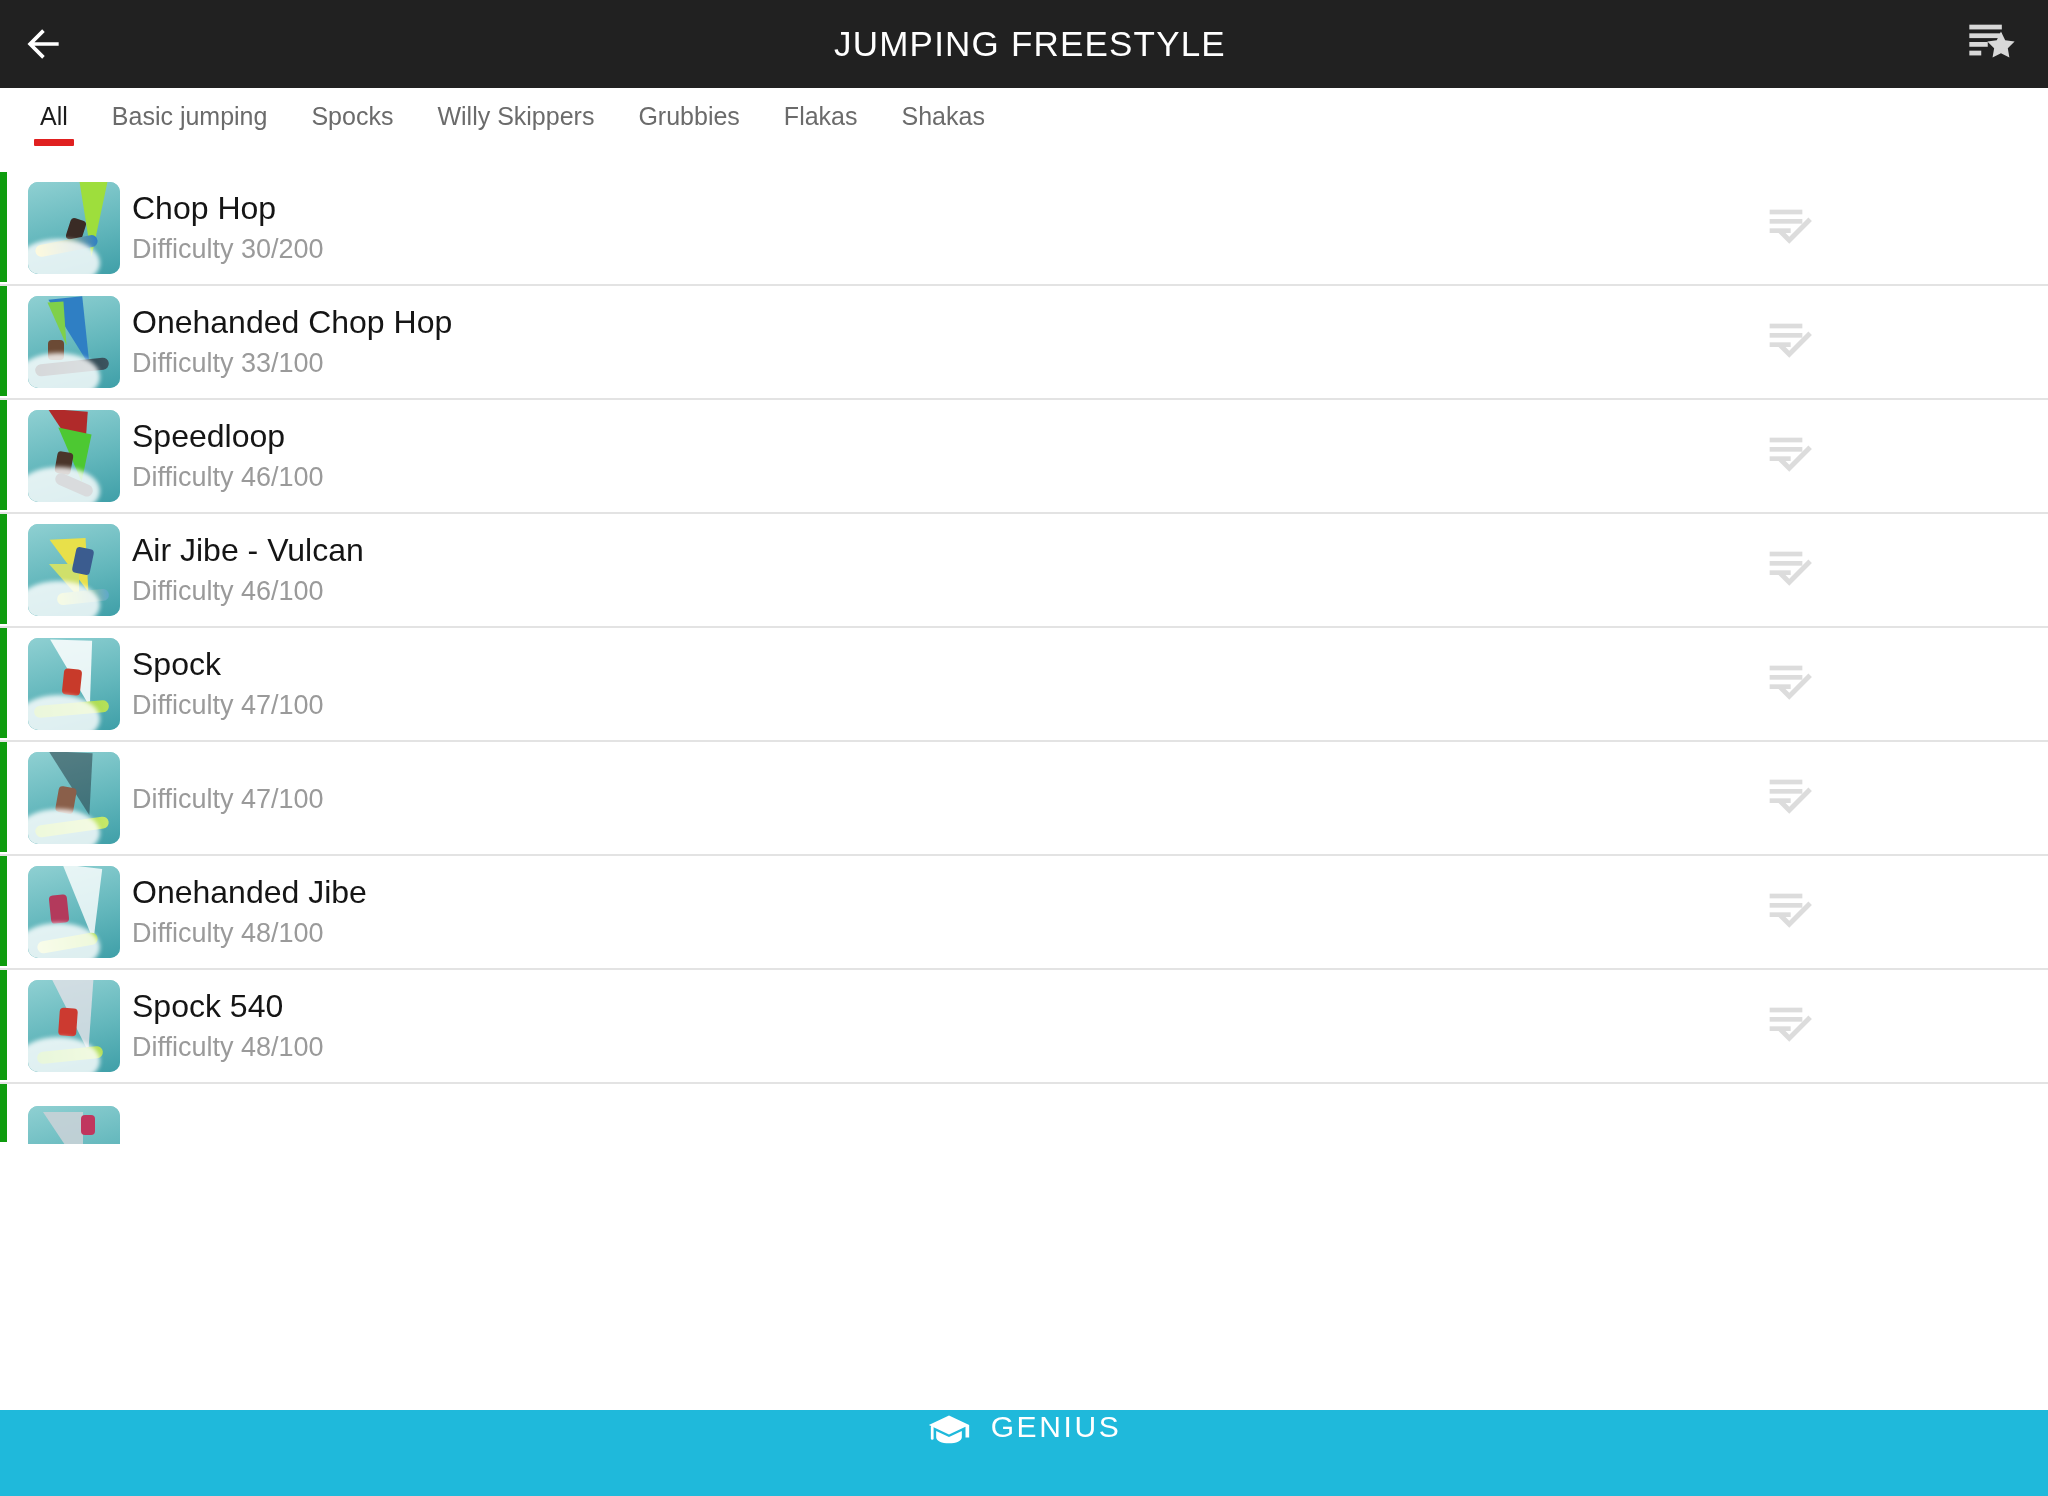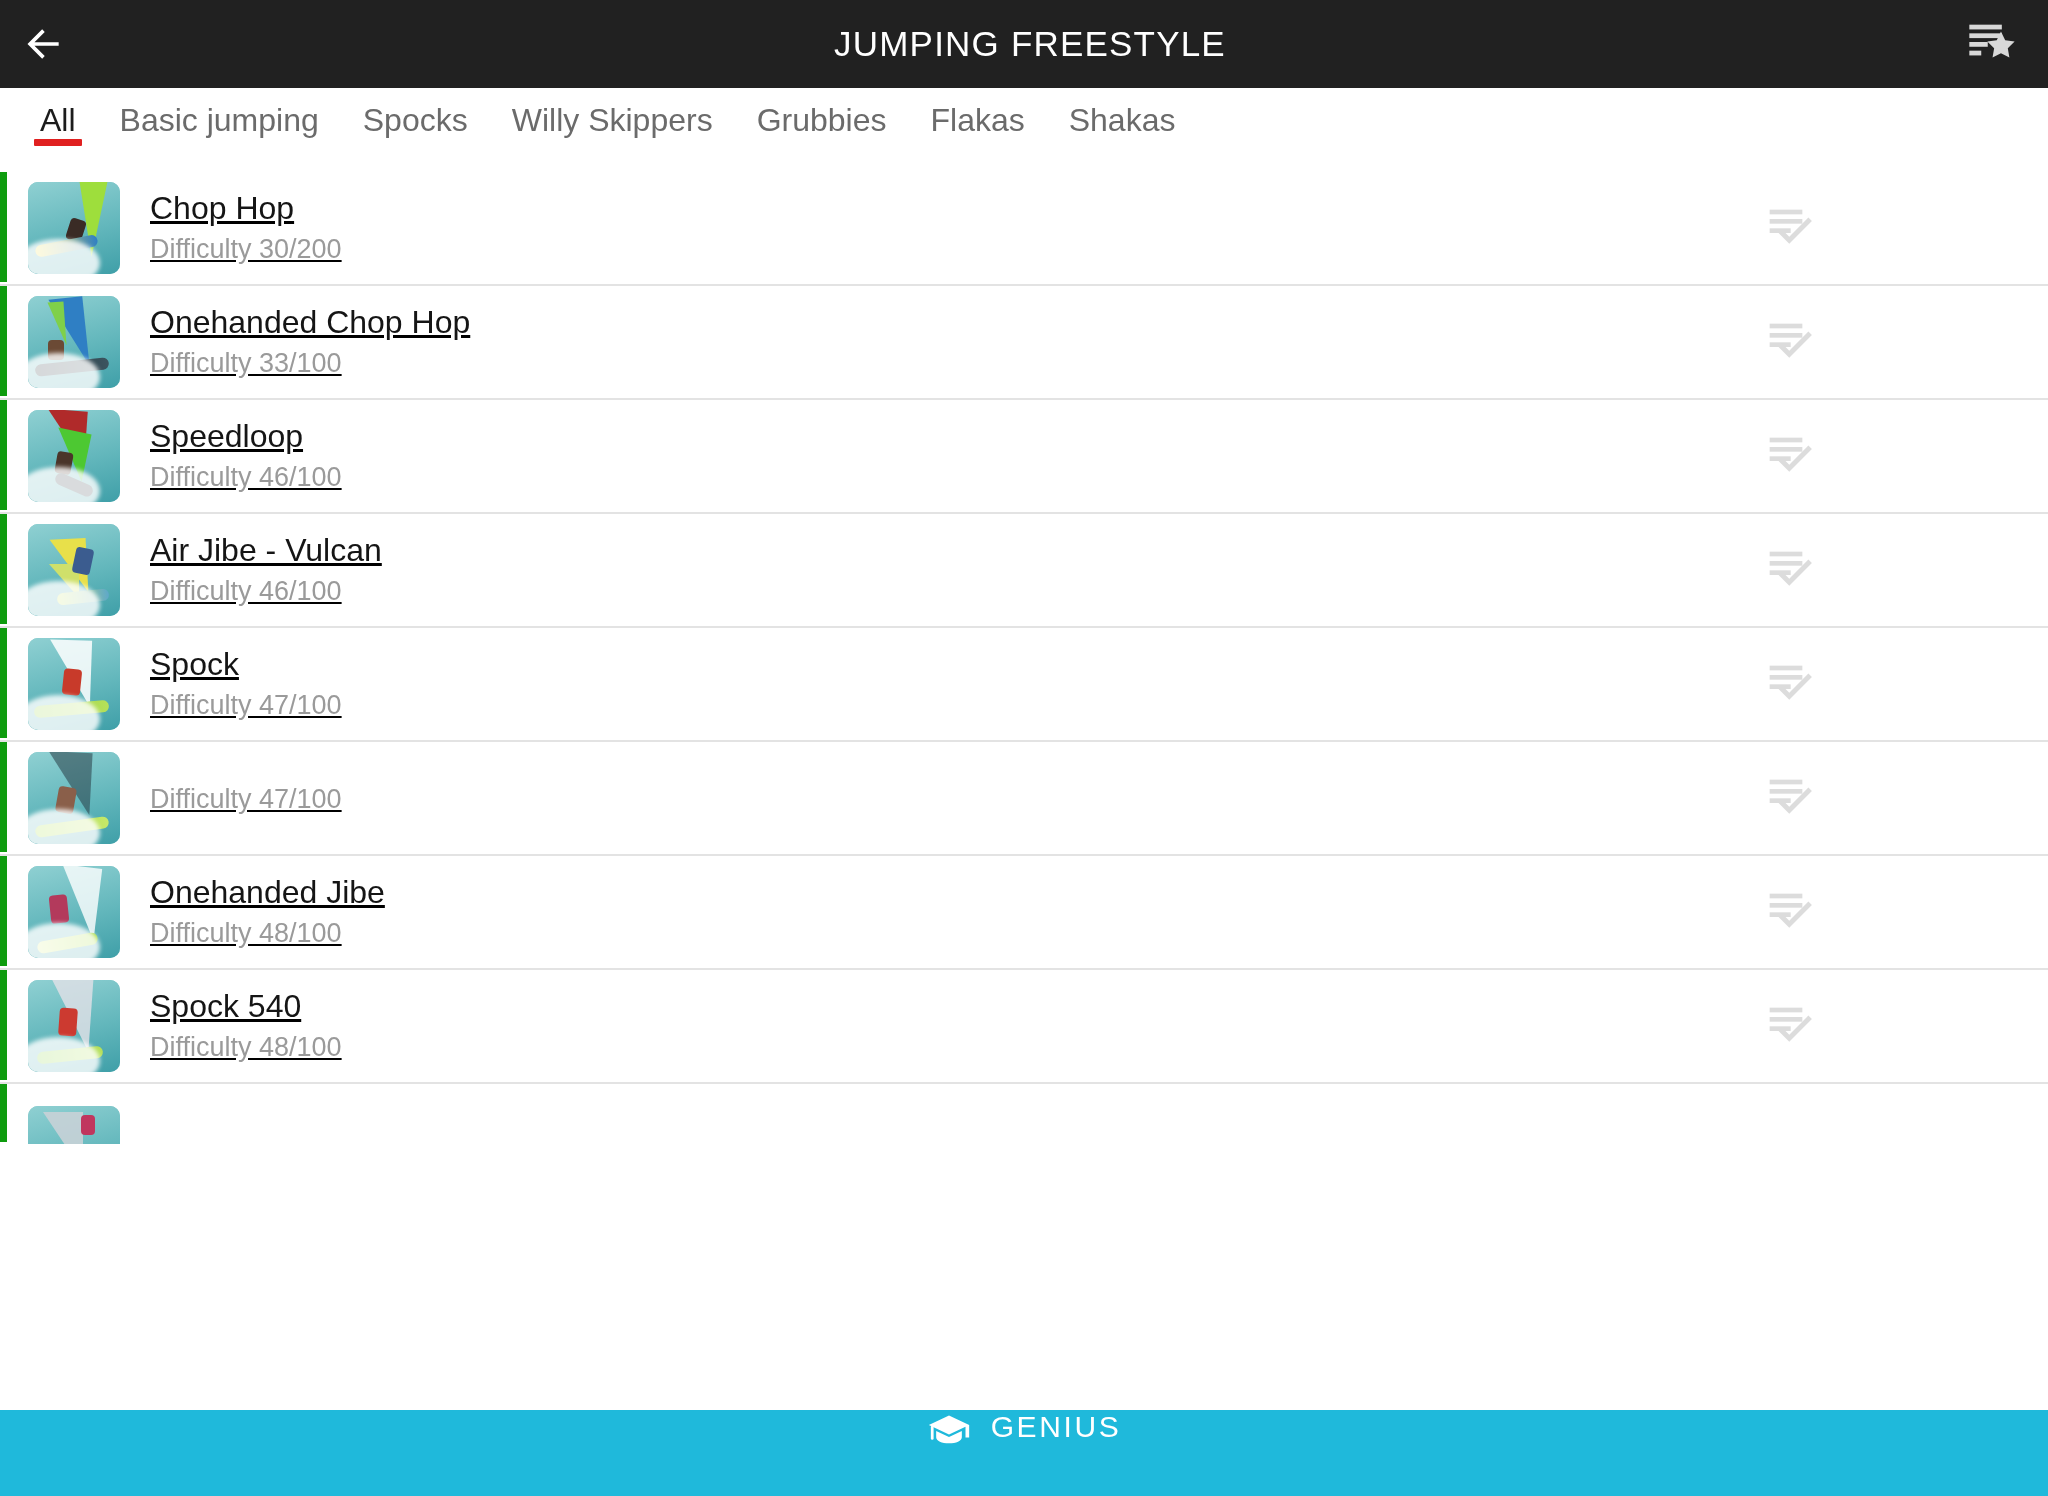--- a/index.html
+++ b/index.html
@@ -65,21 +65,21 @@
     background: #ffffff;
     display: flex;
     align-items: flex-start;
     padding-left: 18px;
     position: relative;
     flex: 0 0 84px;
   }
   .tab {
     position: relative;
     padding: 14px 22px 0 22px;
-    font-size: 32px;
+    font-size: 25px;
     color: #6b6b6b;
     white-space: nowrap;
     cursor: pointer;
     height: 84px;
   }
   .tab.active { color: #1c1c1c; font-weight: 400; }
   .tab .tab-underline {
     position: absolute;
     left: 16px;
     right: 16px;
@@ -140,27 +140,26 @@
   .thumb .board {
     position: absolute;
     height: 12px;
     border-radius: 6px;
   }
   .thumb .rider {
     position: absolute;
     border-radius: 4px;
   }
   .row-text {
-    margin-left: 30px;
+    margin-left: 12px;
     display: flex;
     flex-direction: column;
     justify-content: flex-end;
     flex: 1 1 auto;
     min-width: 0;
-    text-decoration: underline;
   }
   .row-title {
     font-size: 32px;
     color: #151515;
     line-height: 1.22;
     font-weight: 400;
   }
   .row-sub {
     font-size: 27px;
     color: #9a9a9a;

